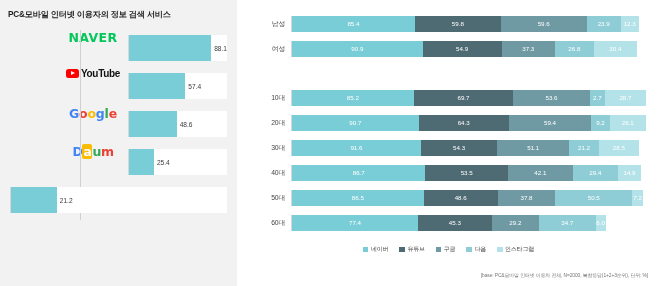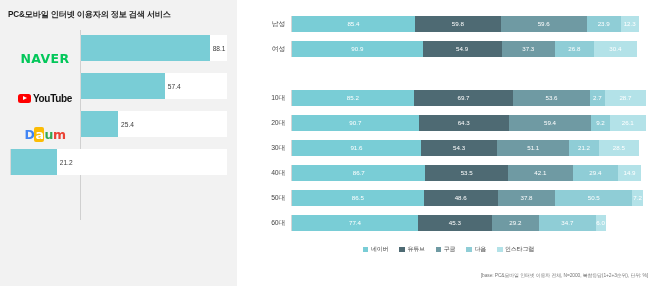--- a/index.html
+++ b/index.html
@@ -48,22 +48,23 @@
     display: flex;
     align-items: center;
     height: 36px;
     margin-bottom: 2px;
   }
   .brand-logo-cell {
     width: 70px;
     min-width: 70px;
     height: 36px;
     display: flex;
-    align-items: flex-end;
+    align-items: flex-start;
     justify-content: center;
+    margin-left: 48px;
   }
   .brand-track {
     position: relative;
     flex: 1;
     height: 26px;
     background: #ffffff;
     display: flex;
     align-items: center;
     border-left: 1px solid #d8d8d8;
   }
@@ -262,20 +263,29 @@
             <span class="yt-play"></span>
             <span class="yt-word">YouTube</span>
           </span>
         </div>
         <div class="brand-track">
           <div class="brand-bar" style="width:57.4%"></div>
           <span class="brand-val">57.4</span>
         </div>
       </div>
 
+      <div class="brand-row">
+        <div class="brand-logo-cell">
+          <span class="logo-google"><span class="g1">G</span><span class="g2">o</span><span class="g3">o</span><span class="g4">g</span><span class="g5">l</span><span class="g6">e</span></span>
+        </div>
+        <div class="brand-track">
+          <div class="brand-bar" style="width:48.6%"></div>
+          <span class="brand-val">48.6</span>
+        </div>
+      </div>
 
       <div class="brand-row">
         <div class="brand-logo-cell">
           <span class="logo-daum">
               <span class="d1">D</span>
               <span class="d2">a</span>
               <span class="d3">u</span>
               <span class="d4">m</span>
             </span>
         </div>

